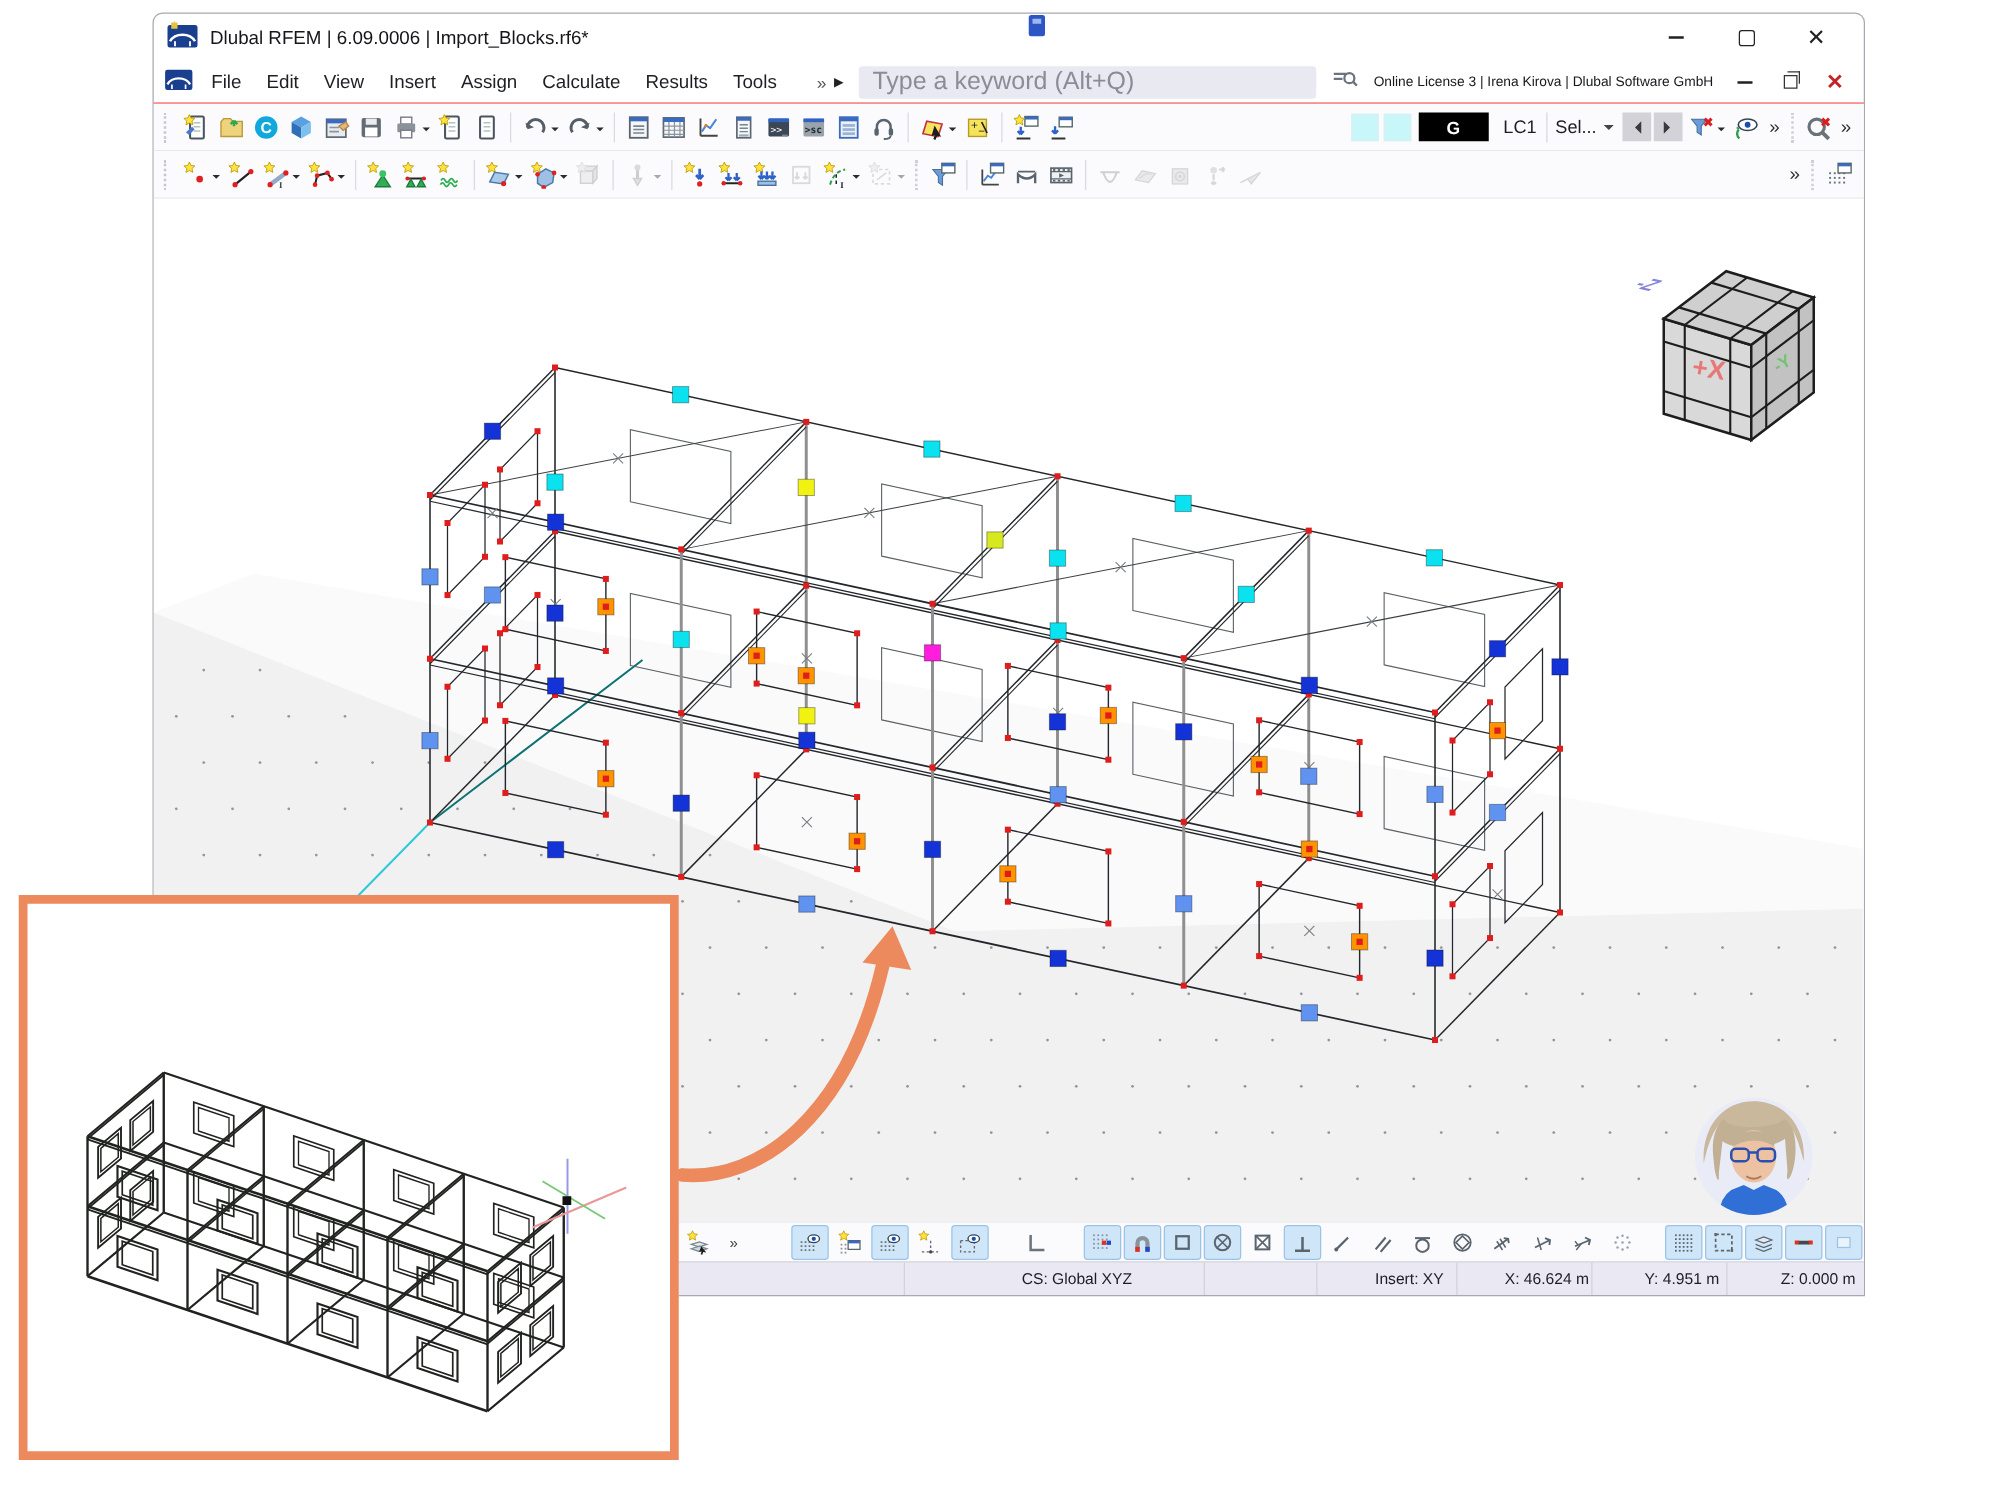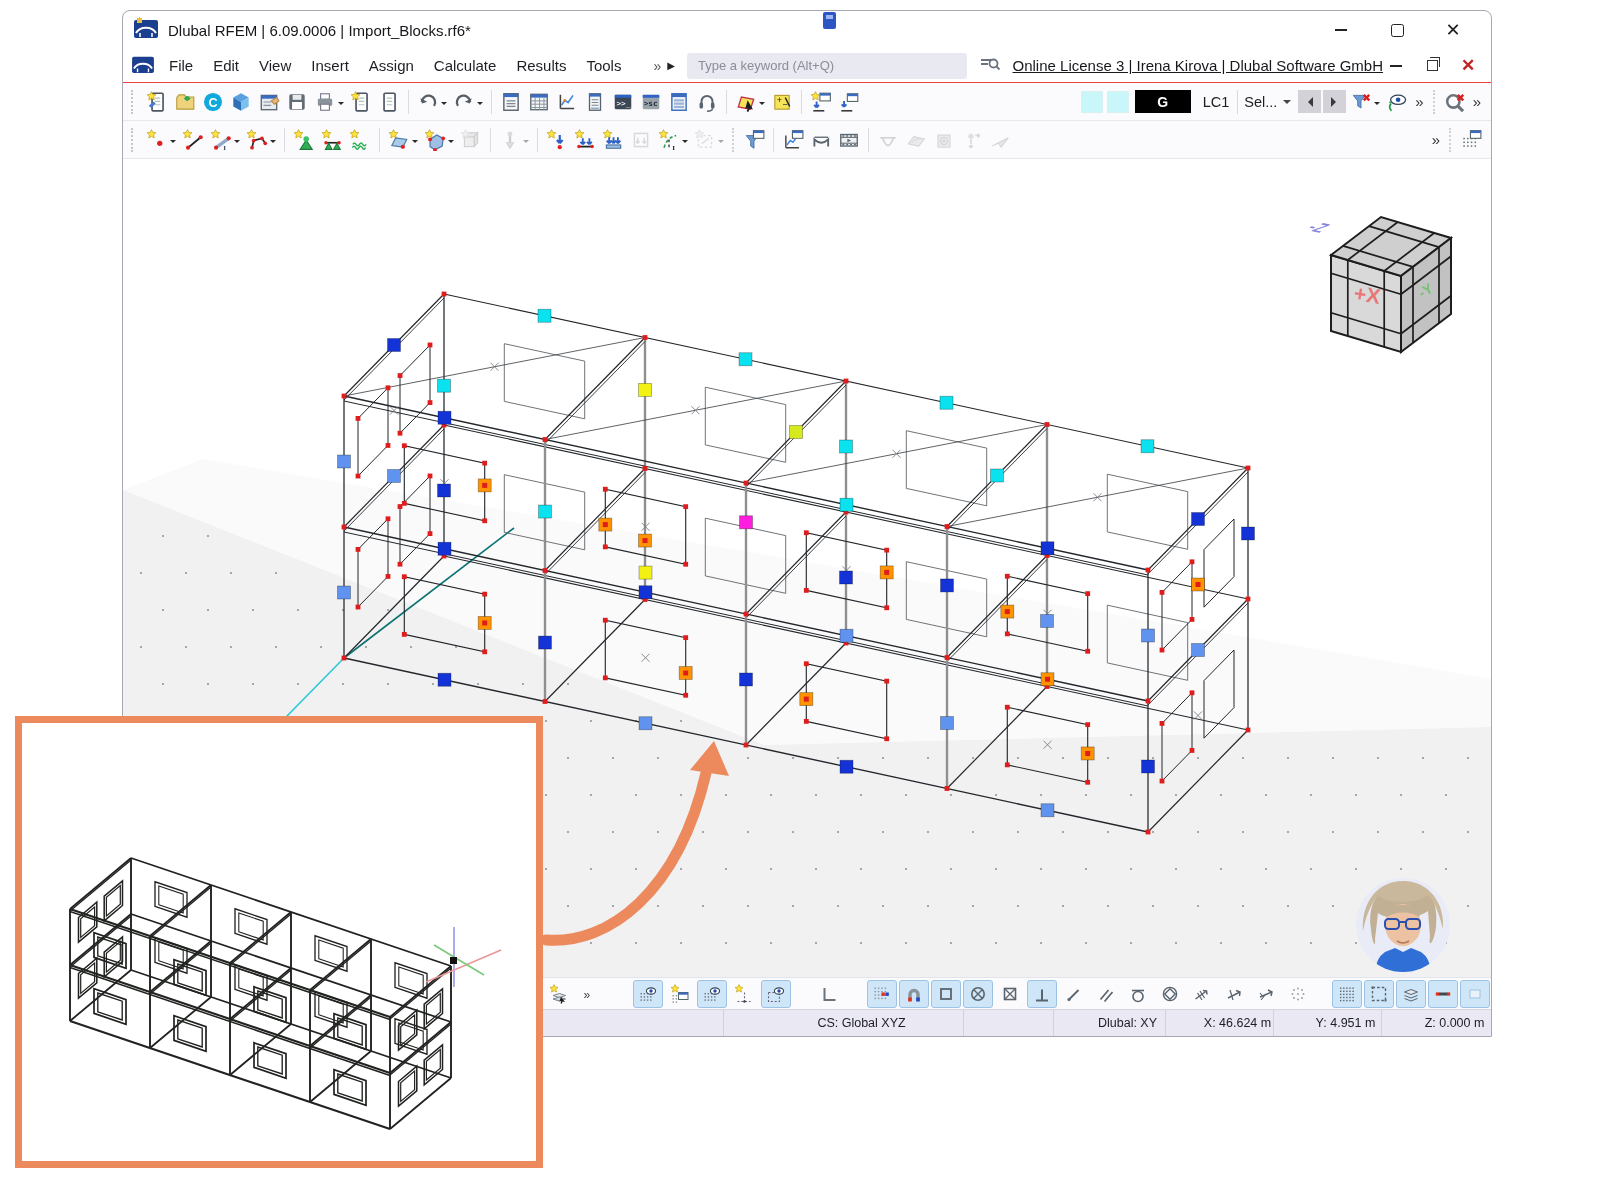--- a/index.html
+++ b/index.html
@@ -15,23 +15,23 @@
   .max-g{width:11px;height:11px;border:1.6px solid #222;border-radius:2.5px;}
   .close-g{font-size:18px;color:#222;line-height:1;}
   .dock-ic{position:absolute;left:700px;top:1px;width:13px;height:17px;background:#2d55c4;border-radius:2px;}
   .dock-ic::after{content:"";position:absolute;left:3px;top:3px;width:7px;height:4px;background:#9db8ee;}
   
   .menubar{height:33px;display:flex;align-items:center;padding:0 8px;border-bottom:1px solid #ef4444;flex:0 0 auto;}
   .menu-item{padding:4px 10px;font-size:15px;color:#1d1f24;border-radius:3px;}
   .menu-more{color:#555;font-size:14px;padding:0 4px;}
   .menu-play{color:#222;font-size:10px;padding:0 2px;}
   .search{width:348px;height:26px;background:#e9e9f2;border-radius:3px;display:flex;align-items:center;padding:0 9px;margin-left:10px;}
-  .search input{border:none;background:transparent;font-size:13px;color:#555;width:100%;outline:none;font-family:"Liberation Sans",sans-serif;}
+  .search input{border:none;background:transparent;font-size:20px;color:#555;width:100%;outline:none;font-family:"Liberation Sans",sans-serif;}
   .search input::placeholder{color:#8c8c98;}
-  .license{font-size:15px;color:#16181c;margin-left:12px;white-space:nowrap;text-decoration:underline;}
+  .license{font-size:11px;color:#16181c;margin-left:12px;white-space:nowrap;}
   .mcontrols{margin-left:auto;display:flex;align-items:center;gap:10px;padding-right:2px;}
   .mbtn{width:26px;height:24px;display:flex;align-items:center;justify-content:center;}
   .restore-g{width:9px;height:9px;border:1.4px solid #333;position:relative;background:#fff;}
   .restore-g::before{content:"";position:absolute;left:2px;top:-4px;width:9px;height:9px;border:1.4px solid #333;border-bottom:none;border-left:none;}
   .close-red{font-size:17px;color:#c22525;line-height:1;font-weight:bold;}
   
   .toolbar{height:37px;display:flex;align-items:center;background:#fbfbfd;border-bottom:1px solid #e7e7ec;padding:0 6px 0 6px;flex:0 0 auto;}
   .handle{width:3px;height:24px;border-left:2px dotted #c6c6d0;margin:0 7px 0 2px;flex:0 0 auto;}
   .tbtn{height:28px;border-radius:3px;display:flex;align-items:center;justify-content:center;margin:0 1px;flex:0 0 auto;padding:0 2px;}
   .tbtn svg{width:22px;height:22px;}
@@ -1331,21 +1331,21 @@
         <svg viewBox="0 0 20 20">
           <rect x="5" y="6" width="10" height="8" fill="#eaf2fa" stroke="#9cc3e6"></rect>
         </svg>
       </div>
     </div>
 
   <div class="statusbar" id="status-bar">
       <div class="sseg" style="width: 600px;"></div>
       <div class="sseg" style="width: 240px;">CS: Global XYZ</div>
       <div class="sseg" style="width: 90px;"></div>
-      <div class="sseg" style="width: 112px;">Dlubal: XY</div>
+      <div class="sseg" style="width: 112px;">Insert: XY</div>
       <div class="sseg" style="width: 108px;">X: 46.624 m</div>
       <div class="sseg" style="width: 108px;">Y: 4.951 m</div>
       <div class="sseg" style="width: 110px;">Z: 0.000 m</div>
     </div>
 </div>
 
 <div class="inset">
   <svg id="insetsvg" width="514" height="438" viewBox="0 0 514 438">
       <path d="M133.0 239.4L165.0 250.2L165.0 225.6L133.0 214.8Z" fill="none" stroke="#20231f" stroke-width="1.3299999999999998"></path>
       <path d="M136.8 237.8L161.2 246.0L161.2 227.2L136.8 219.0Z" fill="none" stroke="#20231f" stroke-width="1.0639999999999998"></path>

